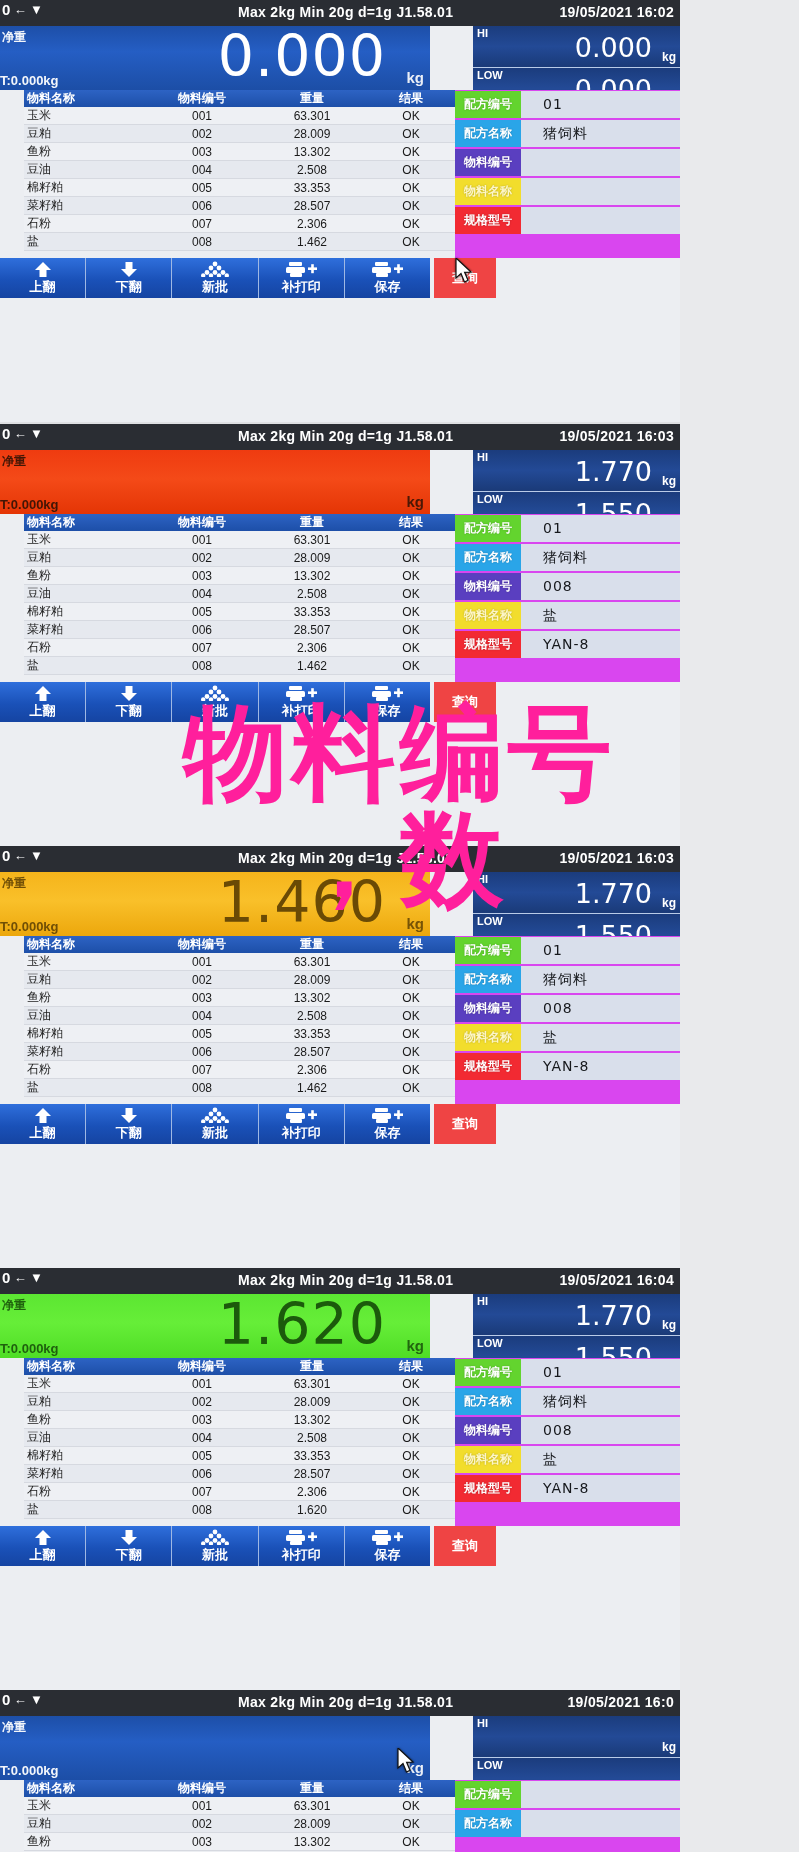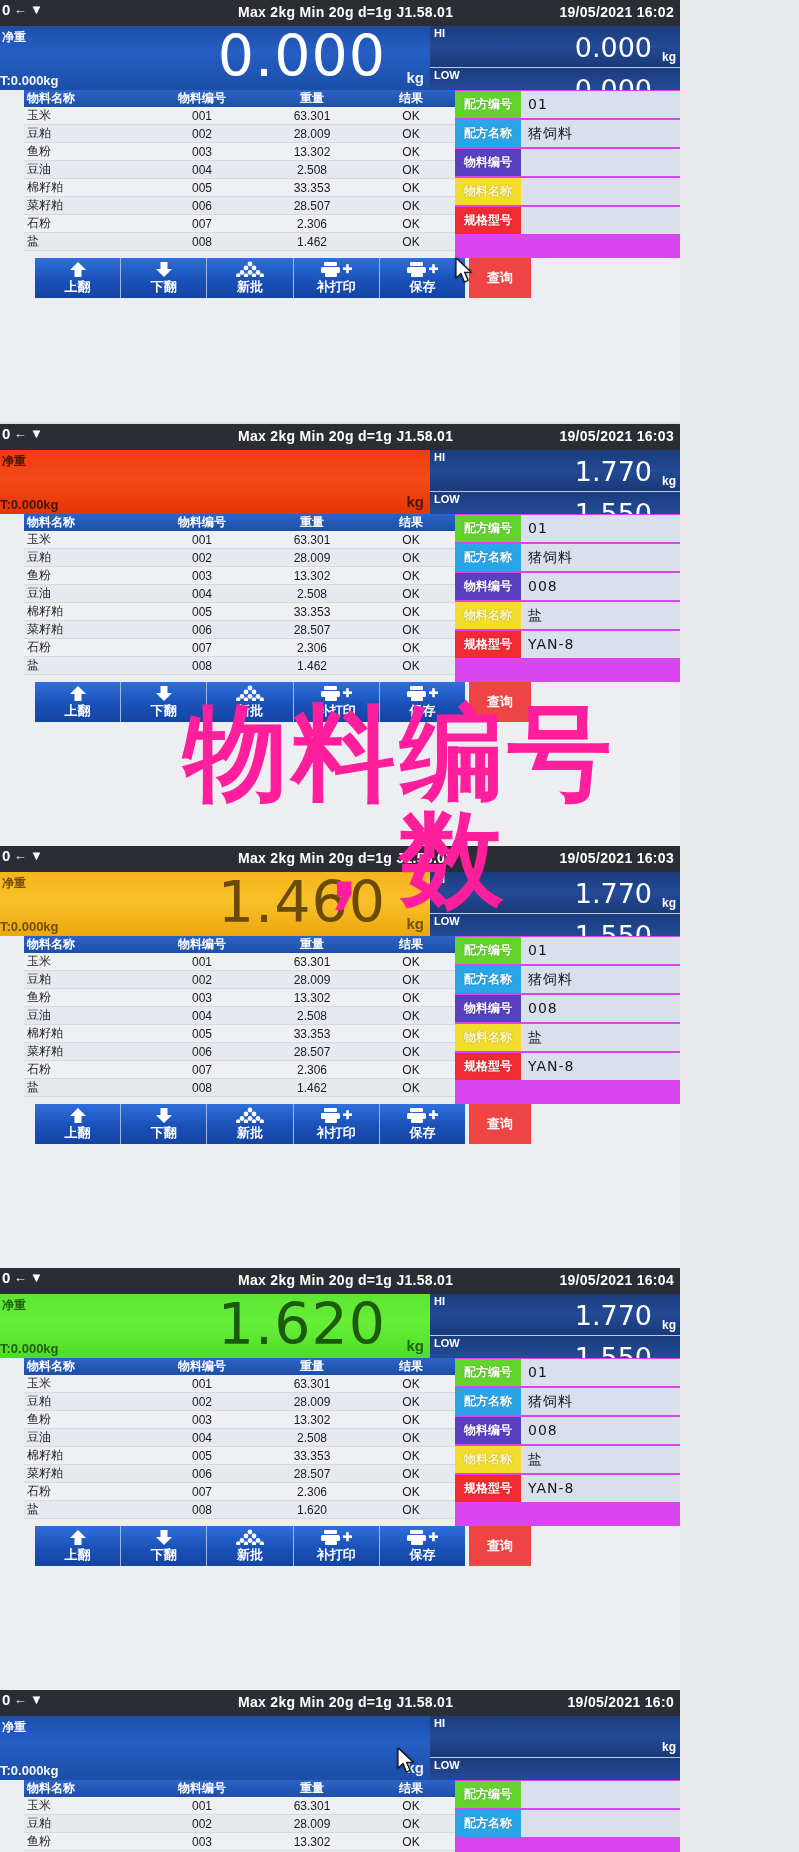--- a/index.html
+++ b/index.html
@@ -25,21 +25,21 @@
   .bigdisp.red{background:linear-gradient(180deg,#ef3b10 0%,#f44a18 45%,#e43505 100%);color:#3a1405;}
   .bigdisp.yellow{background:linear-gradient(180deg,#f5b41b 0%,#f9c02a 45%,#eca70c 100%);color:#6a4a05;}
   .bigdisp.green{background:linear-gradient(180deg,#5ce632 0%,#66ee38 45%,#4fdd26 100%);color:#1c5a0c;}
   .netlab{position:absolute;left:2px;top:3px;font-size:12px;font-weight:bold;opacity:.95;}
   .tarelab{position:absolute;left:0px;bottom:2px;font-size:13px;font-weight:bold;opacity:.95;}
   .bignum{position:absolute;right:44px;top:50%;transform:translateY(-52%);
       font-size:57px;font-weight:400;line-height:1;letter-spacing:1px;
       font-family:"DejaVu Sans",sans-serif;}
   .bigunit{position:absolute;right:6px;bottom:4px;font-size:15px;font-weight:bold;opacity:.9;}
 
-  .hilo{position:relative;flex:1 1 auto;color:#fff;}
+  .hilo{position:relative;flex:1 1 auto;color:#fff;padding-left:43px;}
   .hilo .cell{position:relative;height:41px;
       background:linear-gradient(180deg,#1b3c7d 0%,#234a96 50%,#1a3a78 100%);
       border-bottom:1px solid #b9cbe8;}
   .hilo .cell:last-child{border-bottom:none;}
   .hilo .tag{position:absolute;left:4px;top:1px;font-size:11px;font-weight:bold;}
   .hilo .val{position:absolute;right:28px;top:50%;transform:translateY(-48%);
       font-size:27px;font-family:"DejaVu Sans",sans-serif;}
   .hilo .u{position:absolute;right:4px;bottom:3px;font-size:12px;font-weight:bold;}
 
   
@@ -55,27 +55,27 @@
   .c-code{width:110px;text-align:center;}
   .c-wt{width:110px;text-align:center;}
   .c-res{width:88px;text-align:center;}
   table.matrix td.c-name{font-family:"DejaVu Sans",sans-serif;}
 
   .params{flex:1 1 auto;position:relative;background:#d946ef;display:flex;}
   .plabels{flex:0 0 66px;display:flex;flex-direction:column;gap:2px;padding-top:1px;}
   .plab{height:27px;line-height:27px;text-align:center;color:#fff;font-size:12px;font-weight:bold;
       font-family:"DejaVu Sans",sans-serif;text-shadow:0 0 2px rgba(0,0,0,.25);}
   .pvals{flex:1 1 auto;display:flex;flex-direction:column;gap:2px;padding-top:1px;}
-  .pval{height:27px;line-height:27px;padding-left:7px;font-size:14px;color:#16181c;
+  .pval{height:27px;line-height:27px;padding-left:22px;font-size:14px;color:#16181c;
       background:#d9dfeb;font-family:"DejaVu Sans",sans-serif;letter-spacing:1px;}
   .pval.blank{color:transparent;}
 
   
   .btnbar{position:relative;display:flex;height:42px;align-items:flex-start;}
-  .btns{flex:0 0 430px;display:flex;padding-left:35px;}
+  .btns{flex:0 0 430px;display:flex;}
   .btn{flex:1 1 0;height:40px;position:relative;color:#fff;
       background:linear-gradient(180deg,#2f6fdc 0%,#1a51b8 55%,#1544a2 100%);
       border-right:1px solid #9fb8e4;text-align:center;}
   .btn:last-child{border-right:none;}
   .btn .ico{position:absolute;left:0;right:0;top:2px;height:18px;
       display:flex;align-items:center;justify-content:center;}
   .btn .lab{position:absolute;left:0;right:0;bottom:2px;font-size:13px;font-weight:bold;
       font-family:"DejaVu Sans",sans-serif;}
   .btnright{flex:1 1 auto;position:relative;background:#dfe3ea;}
   .qbtn{position:absolute;left:4px;top:0;width:62px;height:40px;

